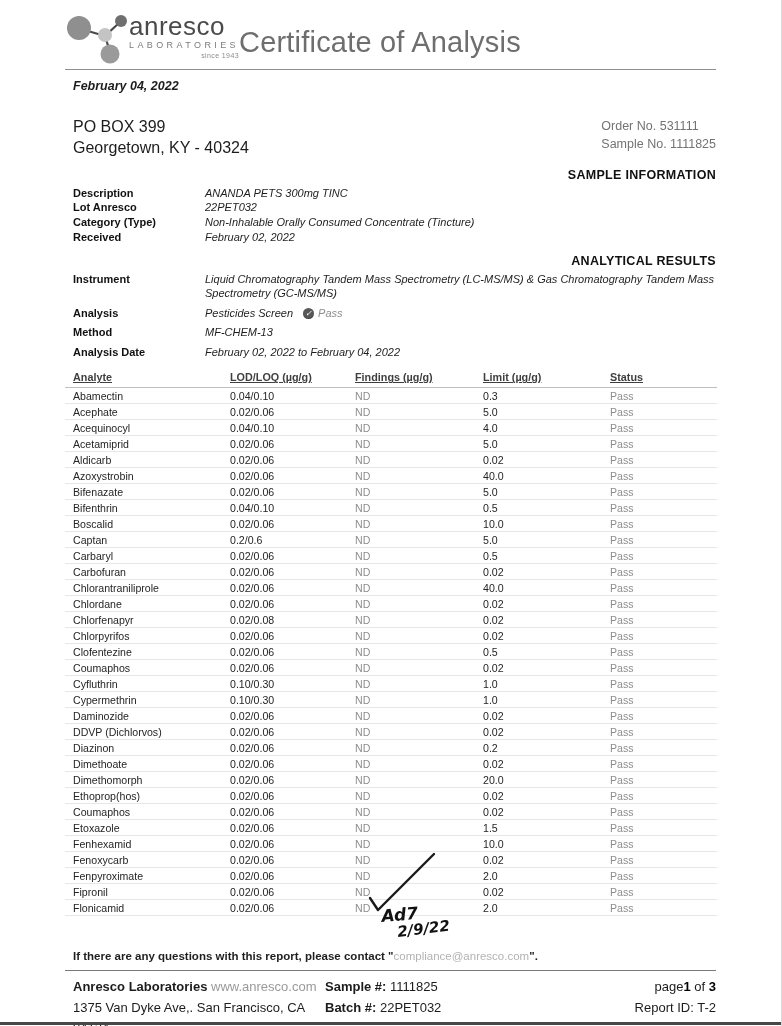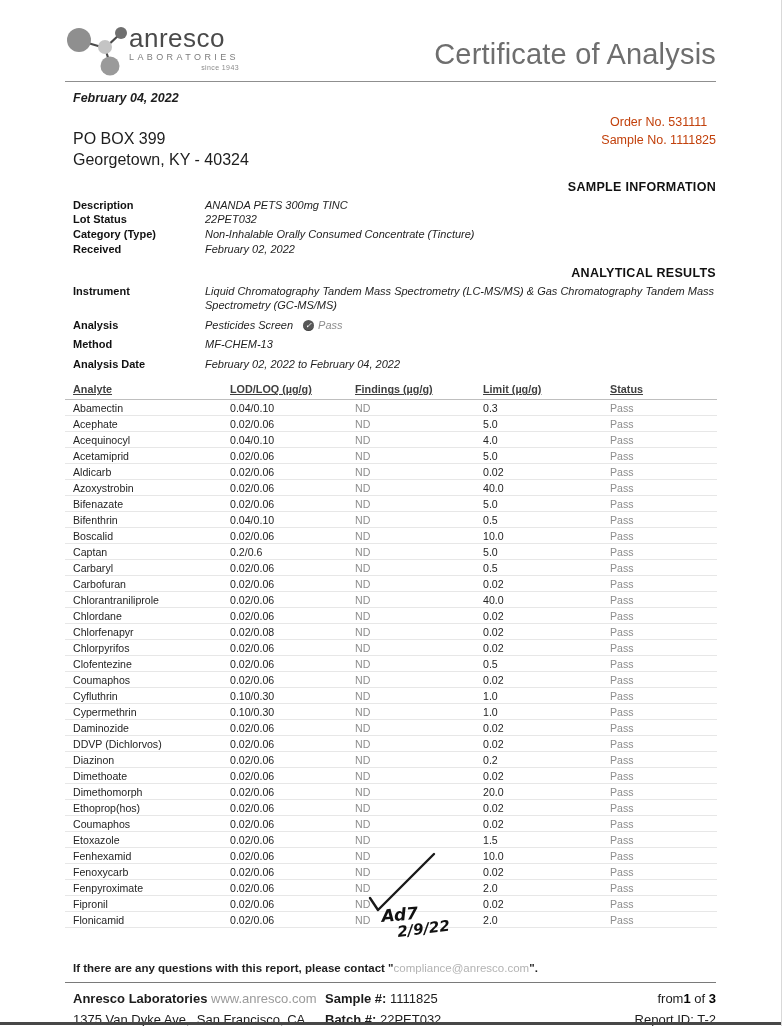--- a/index.html
+++ b/index.html
@@ -3,36 +3,36 @@
 <meta charset="utf-8">
 <style>
   * { margin:0; padding:0; box-sizing:border-box; }
   html,body { width:782px; height:1026px; background:#ffffff; overflow:hidden;
     font-family:"Liberation Sans", sans-serif; color:#2b2b2b; position:relative; }
   .page { position:relative; width:782px; height:1026px; background:#fff;
     border-right:1px solid #d9d9d9; }
   .content { padding:0 65px; position:relative; }
 
   
-  .hdr { display:flex; justify-content:space-between; align-items:flex-end;
-    padding-top:25px; }
+  .hdr { display:flex; align-items:flex-end;
+    padding-top:13px; }
   .logo { line-height:1; }
   .logo-row { display:flex; align-items:flex-start; }
   .logo-mol { margin-right:2px; }
   .logo-text .brand { font-size:26px; color:#4a4a4a; letter-spacing:0.5px; font-weight:400; }
   .logo-text .sub { font-size:9px; letter-spacing:3.4px; color:#7c7c7c; margin-top:2px; }
   .logo-text .since { font-size:7px; color:#8b8b8b; text-align:right; margin-top:2px; letter-spacing:0.4px;}
   .coa-title { font-size:29px; font-weight:400; color:#6e6e6e; letter-spacing:0.2px;
     padding-bottom:6px; }
   .hdr-rule { border:none; border-top:1px solid #8f8f8f; margin:4px 65px 0 65px; }
 
   .date-line { margin:9px 0 0 8px; font-size:12.5px; font-weight:700; font-style:italic; color:#1d1d1d; }
 
   .meta-band { position:relative; margin-top:8px; }
-  .order-block { position:absolute; right:0; top:0; text-align:center; font-size:12.5px; color:#c2410c; line-height:1.45; }
+  .order-block { position:absolute; right:0; top:16px; text-align:left; font-size:12.5px; color:#737373; line-height:1.45; }
   .addr-block { padding-left:8px; font-size:16px; color:#1d1d1d; line-height:1.3; padding-top:16px; }
 
   .section-heading { text-align:right; font-size:12.5px; font-weight:700; color:#111;
     letter-spacing:0.3px; }
   .si-heading { margin-top:9px; }
   .ar-heading { margin-top:9px; }
 
   .fields { margin-top:4px; }
   .frow { display:flex; font-size:11px; line-height:1.34; padding-left:8px; }
   .frow .flabel { width:132px; flex:0 0 132px; font-weight:700; color:#111; }
@@ -116,21 +116,21 @@
       </div>
     </div>
 
     <div class="section-heading si-heading">SAMPLE INFORMATION</div>
     <div class="fields">
       <div class="frow">
         <div class="flabel">Description</div>
         <div class="fvalue">ANANDA PETS 300mg TINC</div>
       </div>
       <div class="frow">
-        <div class="flabel">Lot Status</div>
+        <div class="flabel">Lot Anresco</div>
         <div class="fvalue">22PET032</div>
       </div>
       <div class="frow">
         <div class="flabel">Category (Type)</div>
         <div class="fvalue">Non-Inhalable Orally Consumed Concentrate (Tincture)</div>
       </div>
       <div class="frow">
         <div class="flabel">Received</div>
         <div class="fvalue">February 02, 2022</div>
       </div>
@@ -428,20 +428,20 @@
   <div class="footer">
     <div class="f-left">
       <div><span class="b">Anresco Laboratories</span> <span class="gray">www.anresco.com</span></div>
       <div>1375 Van Dyke Ave,. San Francisco, CA 94124</div>
     </div>
     <div class="f-mid">
       <div><span class="b">Sample #:</span> <span>1111825</span></div>
       <div><span class="b">Batch #:</span> <span>22PET032</span></div>
     </div>
     <div class="f-right">
-      <div><span>from</span><span class="pgnum">1</span> <span>of</span> <span class="pgnum">3</span></div>
+      <div><span>page</span><span class="pgnum">1</span> <span>of</span> <span class="pgnum">3</span></div>
       <div>Report ID: T-2</div>
     </div>
   </div>
   <div class="disclaimer">This document is intended only for the use of the party to whom it is addressed and may contain information that is privileged, confidential or protected from disclosure under applicable law. Anresco Laboratories is ISO/IEC 17025:2017 Accredited by ANAB - Certificate Number AT-1551.</div>
 
   <div class="bottom-edge"></div>
 </div>
 
 </body></html>

